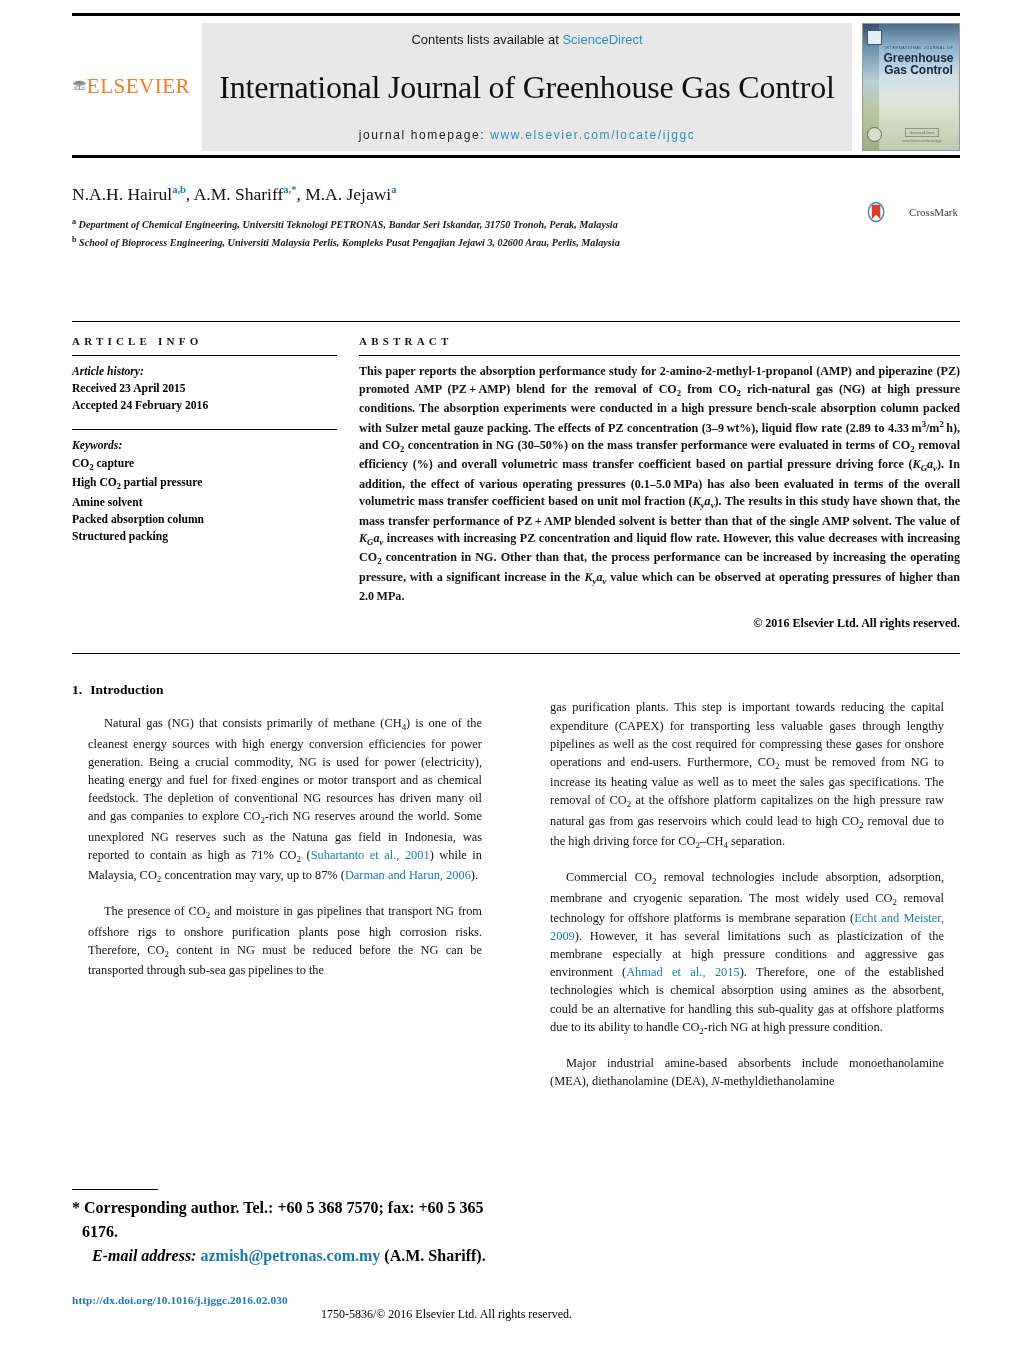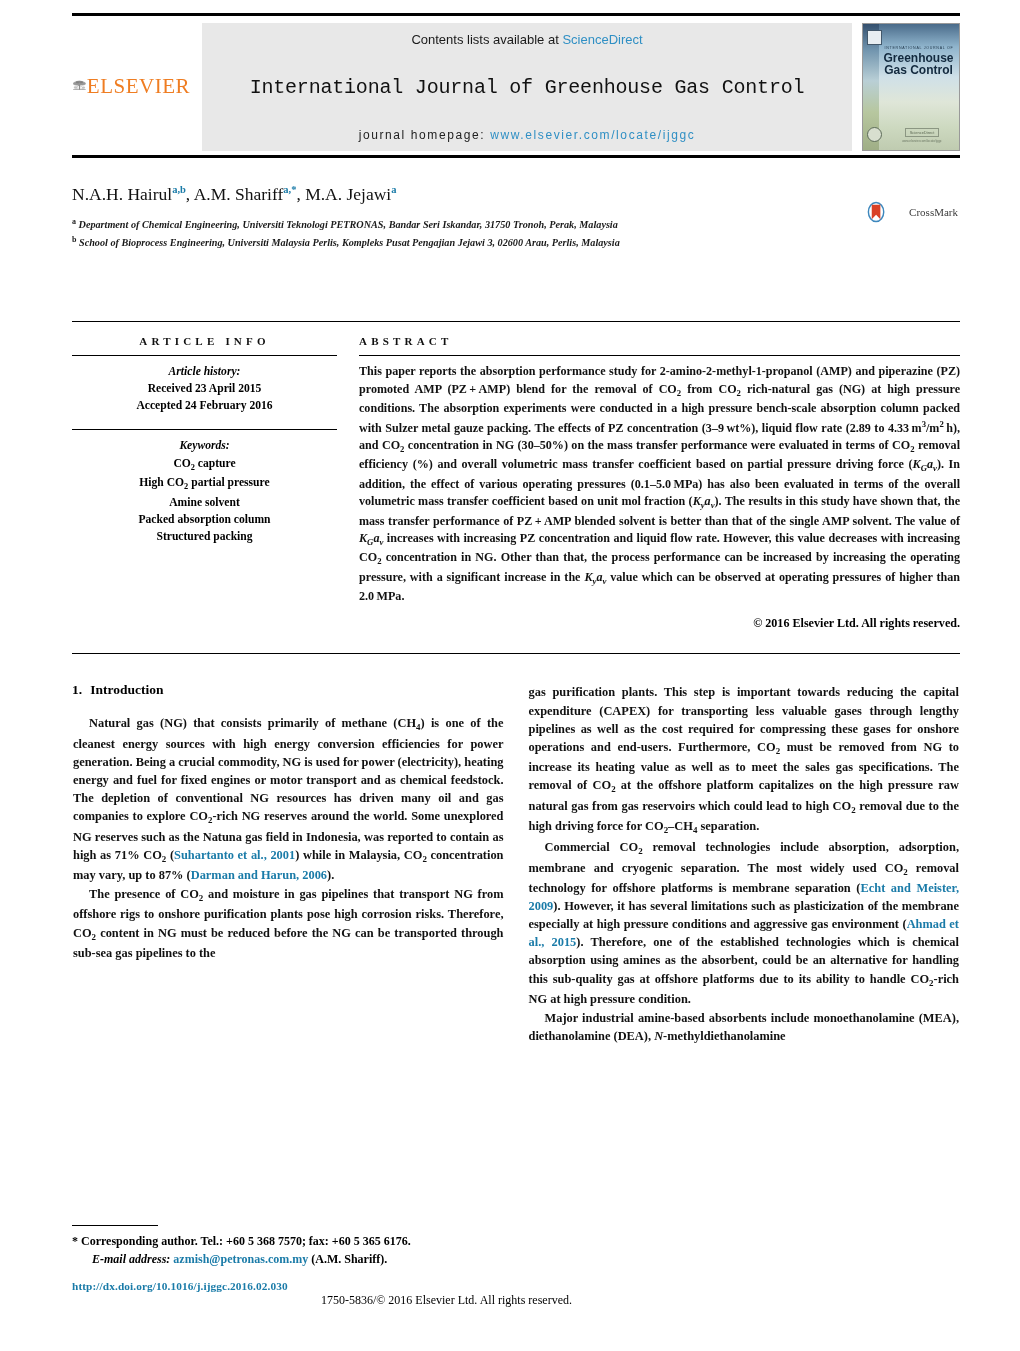--- a/index.html
+++ b/index.html
@@ -68,22 +68,22 @@
     justify-content: space-between;
     padding: 9px 0 9px 0;
   }
   .contents-line {
     font-family: "Liberation Sans", sans-serif;
     font-size: 13px;
     color: #1a1a1a;
   }
   .contents-line .sd { color:#2f8fc4; }
   .journal-name {
-    font-family: Liberation Mono, monospace;
-    font-size: 20px;
+    font-family: Liberation Serif, serif;
+    font-size: 32px;
     color: #111;
     letter-spacing: -0.2px;
     white-space: nowrap;
   }
   .homepage-line {
     font-family: "Liberation Sans", sans-serif;
     font-size: 12px;
     letter-spacing: 1.6px;
     color: #222;
   }
@@ -180,21 +180,21 @@
   
   .infoabs-rule-top {
     margin: 17px 60px 0 72px;
     border-top: 1px solid #000;
   }
   .infoabs {
     margin: 13px 60px 0 72px;
     display: flex;
     gap: 22px;
   }
-  .colinfo { flex: 0 0 265px; text-align: center; }
+  .colinfo { flex: 0 0 265px; }
   .colabs  { flex: 1 1 auto; }
   .secthead {
     font-family: "Liberation Serif", serif;
     font-weight: bold;
     font-size: 11px;
     letter-spacing: 4.2px;
     color: #111;
   }
   .thinrule { border-top: 1px solid #000; margin-top: 8px; }
   .info-group { margin-top: 7px; font-size: 11.6px; line-height: 1.48; font-weight:600; }
@@ -216,63 +216,63 @@
   }
   .infoabs-rule-bot {
     margin: 22px 60px 0 72px;
     border-top: 1px solid #000;
   }
 
   
   .body2col {
     margin: 28px 60px 0 72px;
     display: flex;
-    gap: 23px;
+    gap: 36px;
     position: relative;
   }
   .bodycol { flex: 1 1 0; min-width:0; }
   .h2 {
     font-family: "Liberation Serif", serif;
     font-weight: bold;
     font-size: 13.5px;
     margin-bottom: 16px;
   }
   .h2 .num { margin-right: 8px; }
   p.para {
-    margin: 1px;
+    margin: 16px;
     font-size: 12.4px;
     line-height: 1.455;
     text-align: justify;
-    font-weight: 700;
+    font-weight: 400;
     color:#111;
     text-indent: 16px;
   }
   p.para.noindent { text-indent: 0; }
   a, .lnk { color: #1a7ba8; text-decoration: none; }
 
   
   .footnote-wrap {
     position: absolute;
     left: 72px;
     width: 426px;
     bottom: 96px;
   }
   .fn-rule { width: 86px; border-top: 1.3px solid #000; margin-bottom: 6px; }
   .fn {
-    font-size: 12px;
+    font-size: 16px;
     line-height: 1.5;
     font-weight: 600;
     padding-left: 10px;
     text-indent: -10px;
   }
   .fn .em { font-style: italic; font-weight:bold; }
   .footer {
     position: absolute;
     left: 72px;
-    bottom: 56px;
+    bottom: 42px;
     width: 500px;
   }
   .doi { color: #1a7ba8; font-size: 11.3px; font-weight:700; letter-spacing:0.1px;}
   .issn { font-size: 12px; font-weight: 400; margin-top: 1px; text-align: right; }
   sub { font-size: 72%; }
   sup { font-size: 72%; }
 </style>
 </head>
 <body>
 

